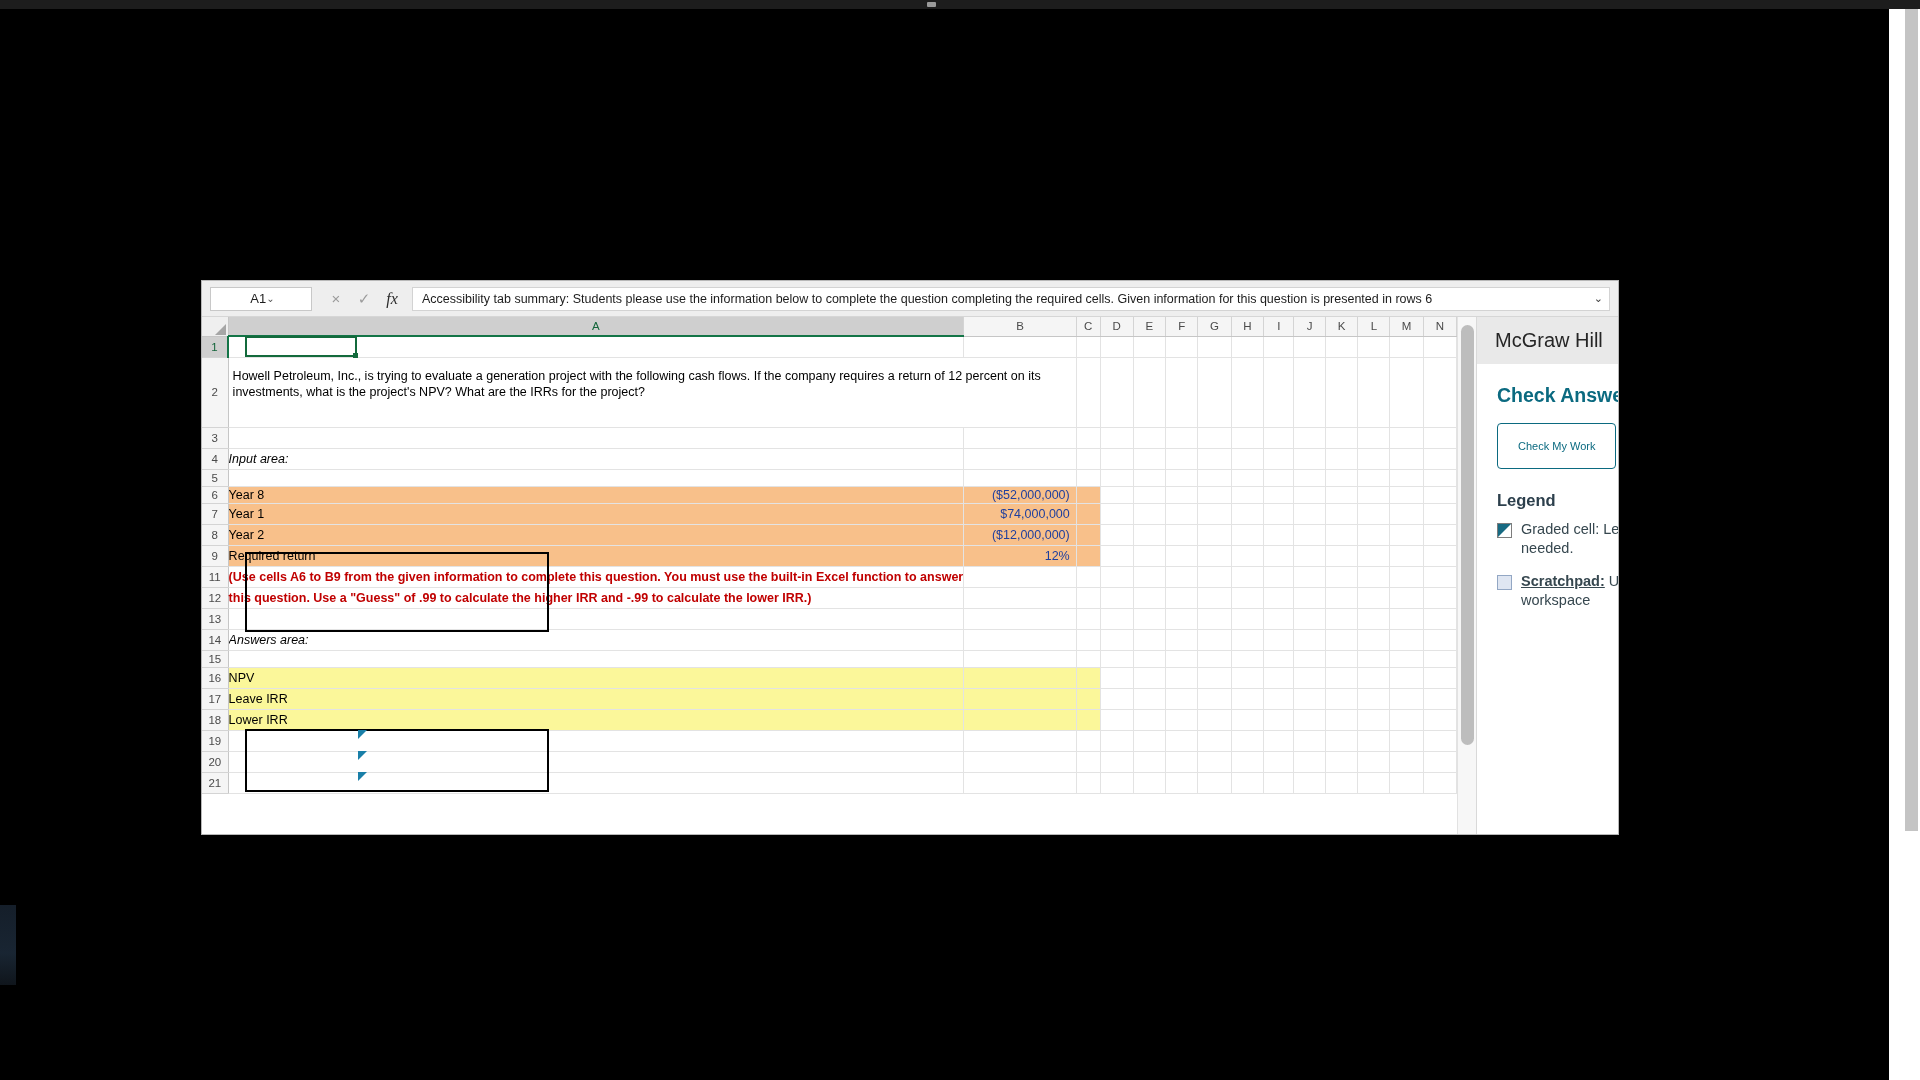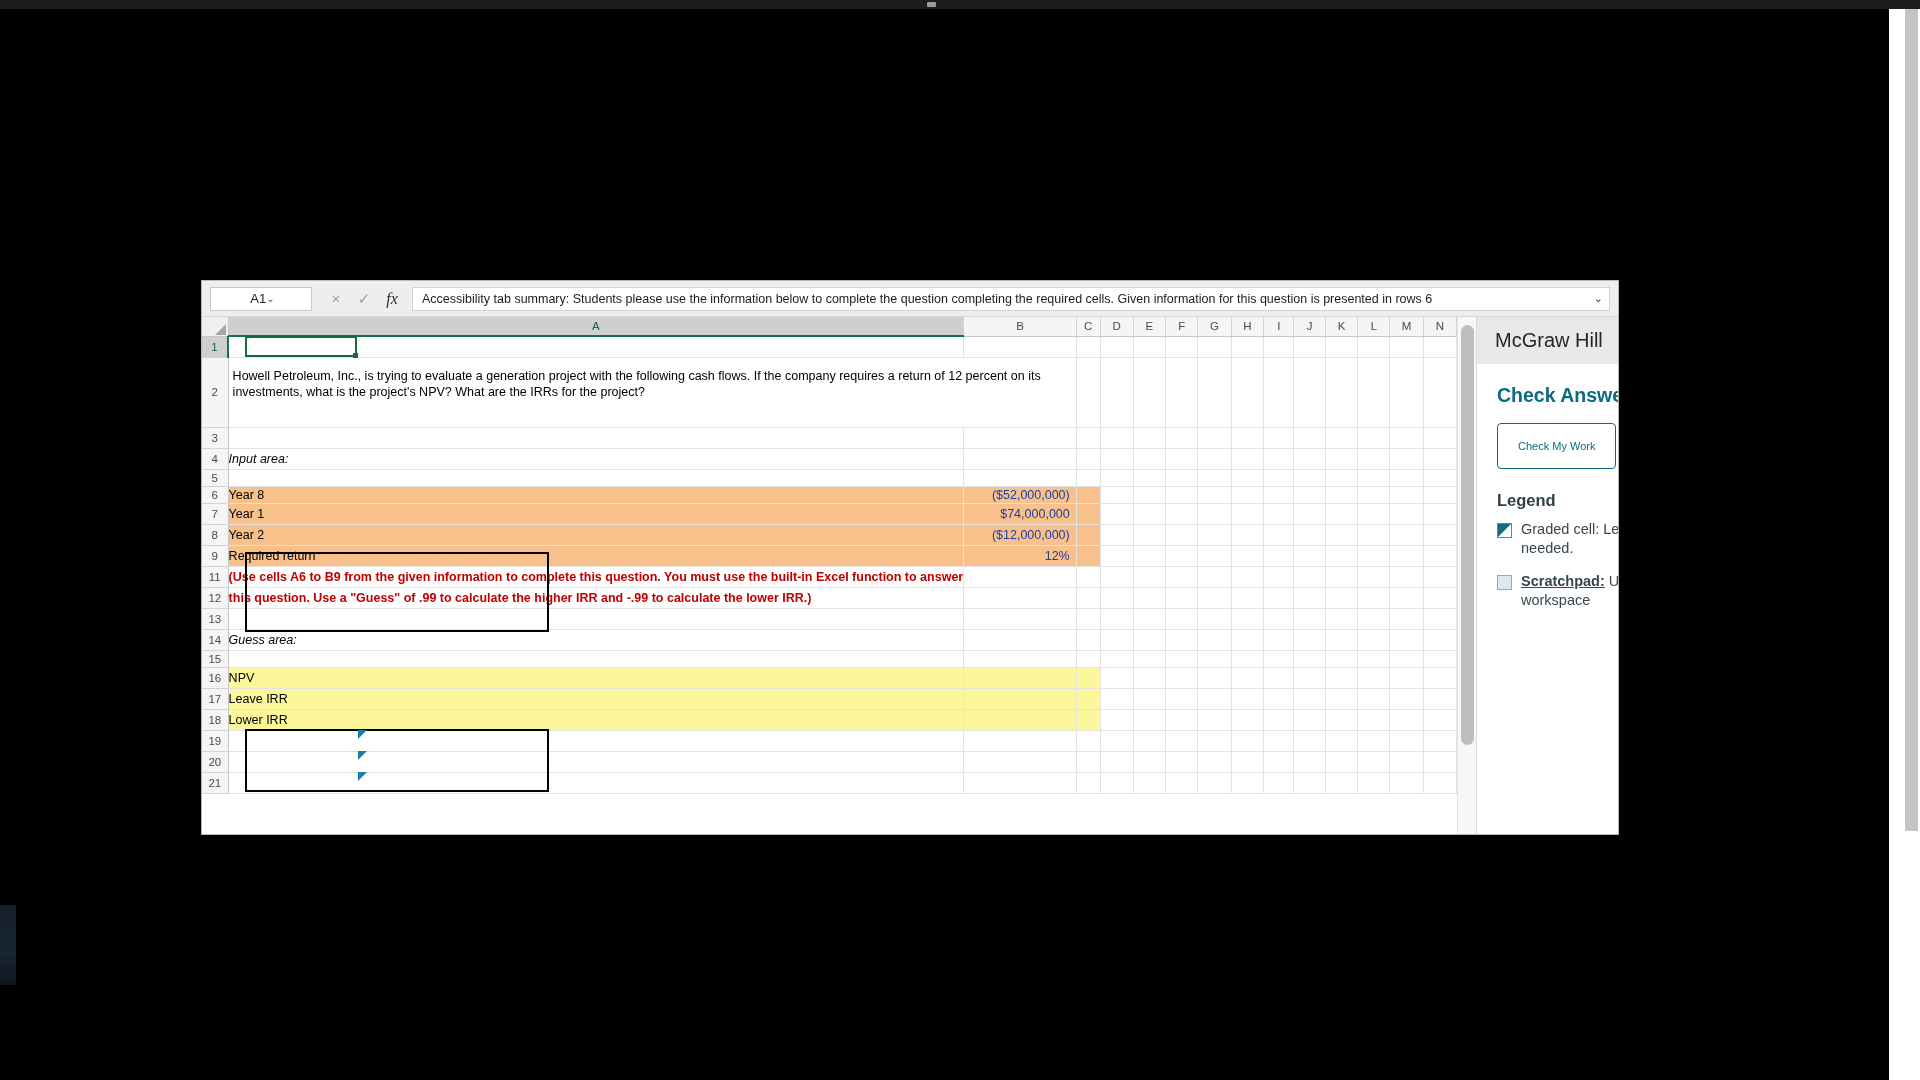--- a/index.html
+++ b/index.html
@@ -478,21 +478,21 @@
           <td class="cell"></td>
           <td class="cell"></td>
           <td class="cell"></td>
           <td class="cell"></td>
           <td class="cell"></td>
           <td class="cell"></td>
         </tr>
 
         <tr style="height:21px">
           <td class="rowhead">14</td>
-          <td class="cell italic">Guess area:</td>
+          <td class="cell italic">Answers area:</td>
           <td class="cell"></td>
           <td class="cell"></td>
           <td class="cell"></td>
           <td class="cell"></td>
           <td class="cell"></td>
           <td class="cell"></td>
           <td class="cell"></td>
           <td class="cell"></td>
           <td class="cell"></td>
           <td class="cell"></td>

